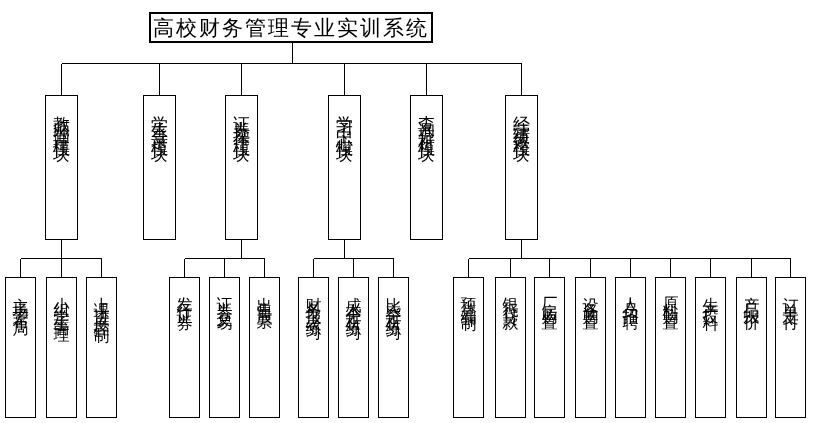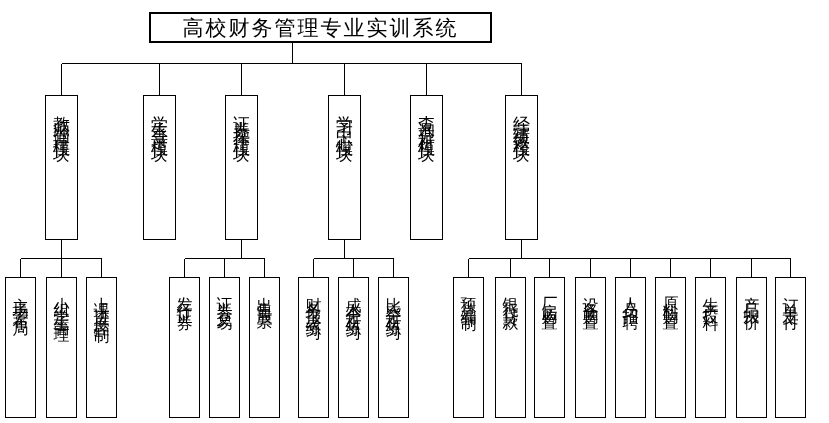--- a/index.html
+++ b/index.html
@@ -7,21 +7,21 @@
     position:relative;width:829px;height:423px;background:#ffffff;
     font-family:"Liberation Serif","DejaVu Serif",serif;color:#000;
     overflow:hidden;
   }
   .connectors{position:absolute;left:0;top:0;width:829px;height:423px;pointer-events:none;}
   .box{
     position:absolute;box-sizing:border-box;border:1px solid #000;background:#fff;
     display:flex;justify-content:center;
   }
   .root{
-    left:149px;top:12px;width:343px;height:31px;border-width:2px;
+    left:149px;top:12px;width:284px;height:31px;border-width:2px;
     align-items:center;
   }
   .root span{font-size:21px;letter-spacing:2px;white-space:nowrap;}
   .l2{top:95px;width:33px;height:145px;}
   .l3{top:277px;width:31px;height:141px;}
   .vtext{
     writing-mode:vertical-rl;text-orientation:upright;
     line-height:1;letter-spacing:6px;padding-top:6px;
   }
   .l2 .vtext{font-size:17px;}

